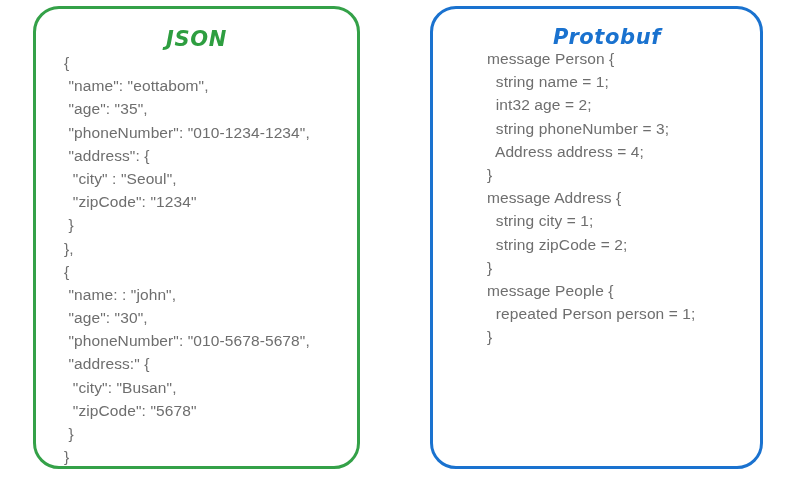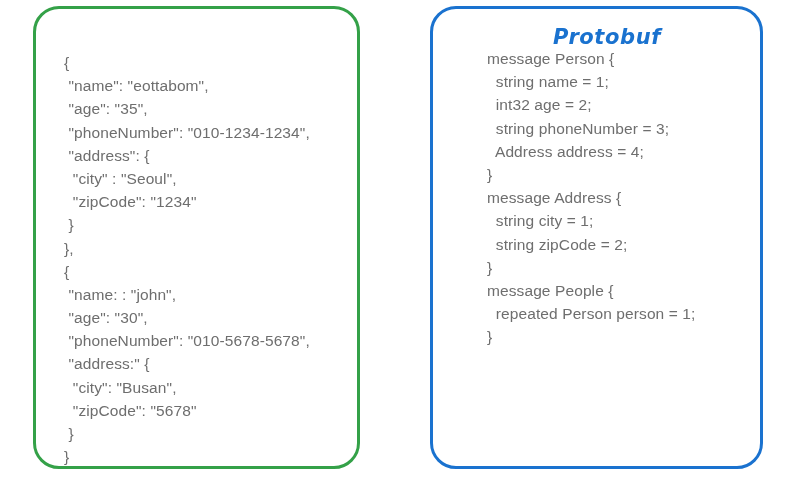--- a/index.html
+++ b/index.html
@@ -87,19 +87,20 @@
 
   .code-line {
     white-space: pre;
     height: 23.2px;
   }
 </style>
 </head>
 <body style="background: rgb(255, 255, 255);">
 
 <div class="card" id="json-card" style="border-color: rgb(52, 161, 72);">
+  <div class="card-title" id="json-title" style="color: rgb(46, 158, 64);">JSON</div>
   <div class="code-block" id="json-code" style="color: rgb(110, 110, 110);"><div class="code-line">{</div><div class="code-line"> "name": "eottabom",</div><div class="code-line"> "age": "35",</div><div class="code-line"> "phoneNumber": "010-1234-1234",</div><div class="code-line"> "address": {</div><div class="code-line">  "city" : "Seoul",</div><div class="code-line">  "zipCode": "1234"</div><div class="code-line"> }</div><div class="code-line">},</div><div class="code-line">{</div><div class="code-line"> "name: : "john",</div><div class="code-line"> "age": "30",</div><div class="code-line"> "phoneNumber": "010-5678-5678",</div><div class="code-line"> "address:" {</div><div class="code-line">  "city": "Busan",</div><div class="code-line">  "zipCode": "5678"</div><div class="code-line"> }</div><div class="code-line">}</div></div>
 </div>
 
 <div class="card" id="protobuf-card" style="border-color: rgb(26, 114, 207);">
   <div class="card-title" id="protobuf-title" style="color: rgb(26, 114, 207);">Protobuf</div>
   <div class="code-block" id="protobuf-code" style="color: rgb(110, 110, 110);"><div class="code-line">message Person {</div><div class="code-line">  string name = 1;</div><div class="code-line">  int32 age = 2;</div><div class="code-line">  string phoneNumber = 3;</div><div class="code-line">  Address address = 4;</div><div class="code-line">}</div><div class="code-line">message Address {</div><div class="code-line">  string city = 1;</div><div class="code-line">  string zipCode = 2;</div><div class="code-line">}</div><div class="code-line">message People {</div><div class="code-line">  repeated Person person = 1;</div><div class="code-line">}</div></div>
 </div>
 
 </body></html>

